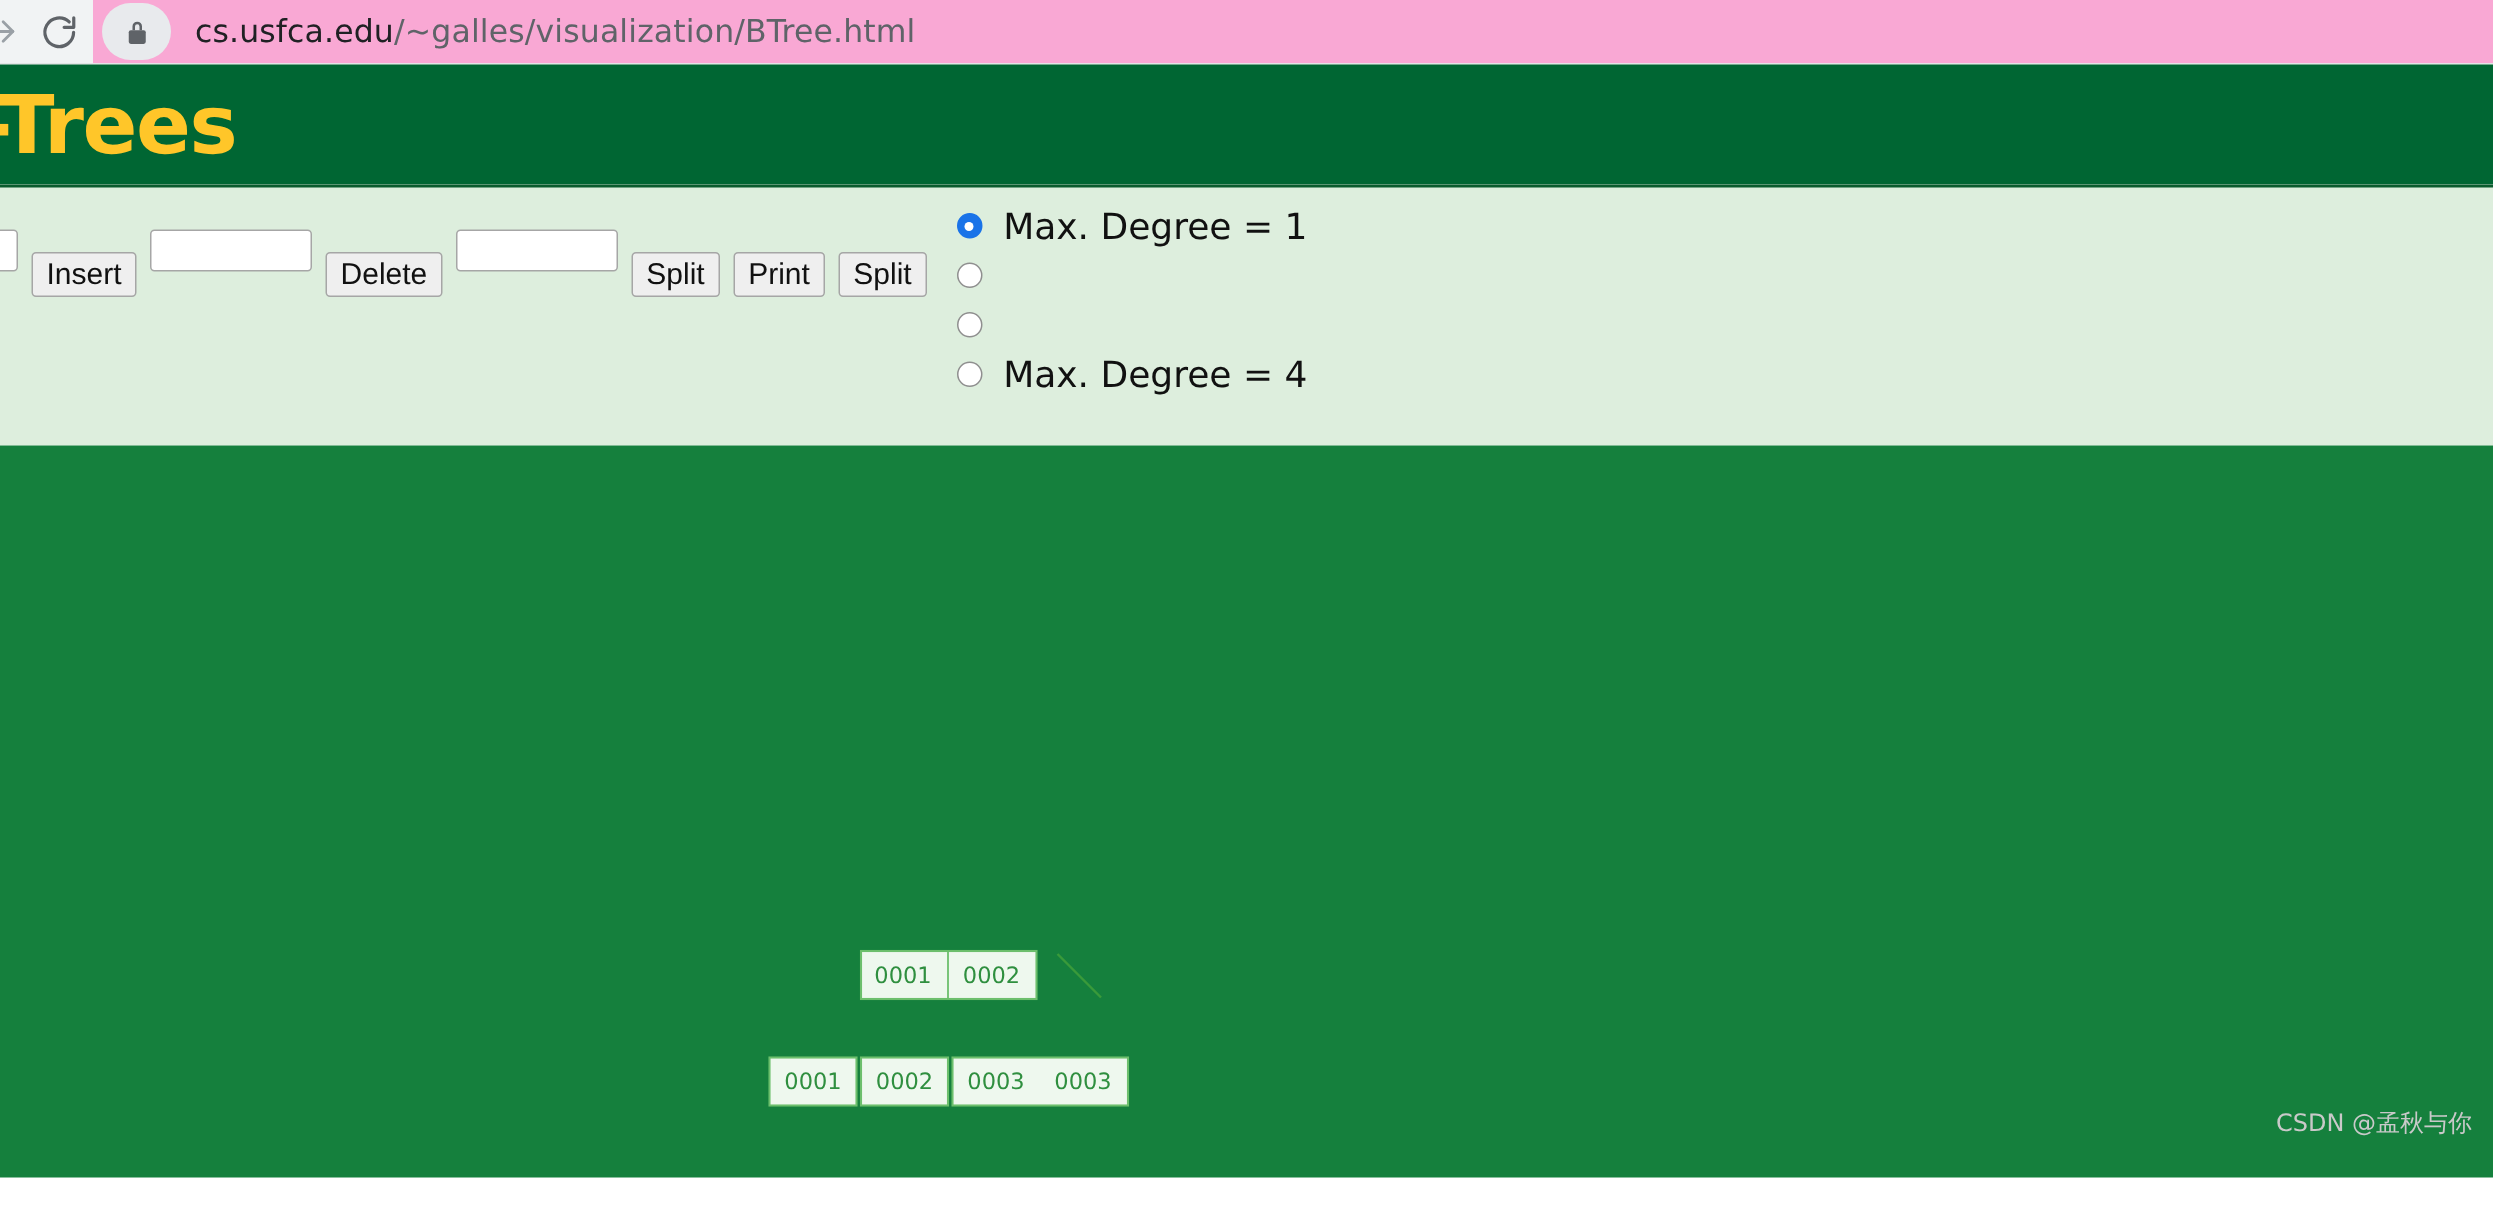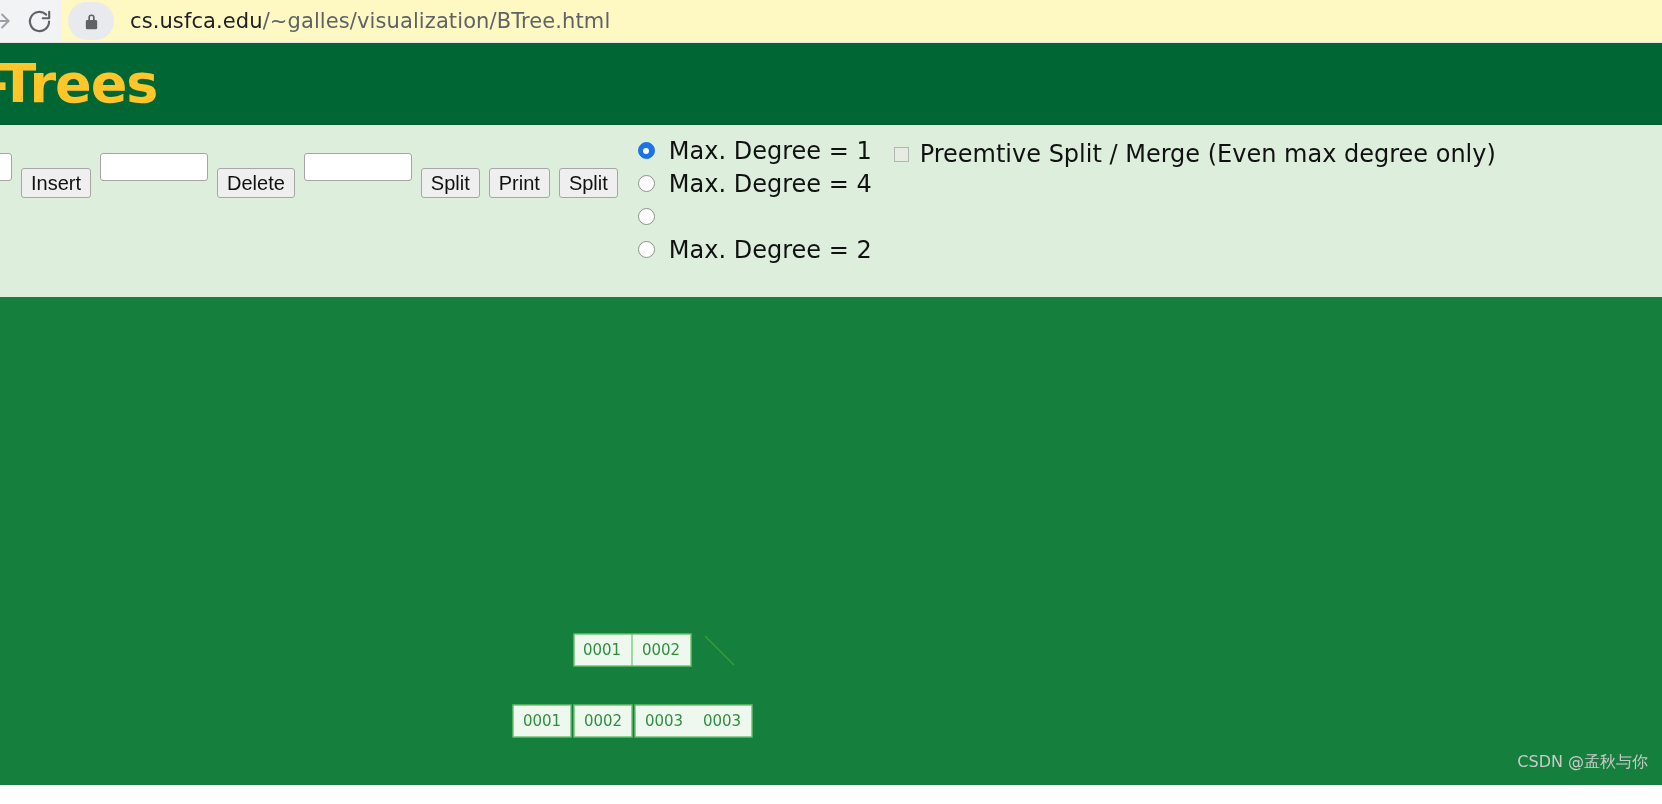--- a/index.html
+++ b/index.html
@@ -38,21 +38,21 @@
     display: flex;
     align-items: center;
     justify-content: center;
     color: #5f6368;
   }
   .omnibox {
     flex: 1;
     height: 42px;
     display: flex;
     align-items: center;
-    background: #fef9c3;
+    background: #f9a8d4;
   }
   .lock-pill {
     width: 46px;
     height: 38px;
     border-radius: 19px;
     background: #e8eaed;
     display: flex;
     align-items: center;
     justify-content: center;
     margin-left: 6px;
@@ -229,21 +229,21 @@
   .node-text {
     font-family: "DejaVu Sans", sans-serif;
     font-size: 15px;
     fill: #2f8f3f;
   }
 
   
   .watermark {
     position: absolute;
     right: 14px;
-    bottom: 12px;
+    bottom: 25px;
     font-size: 16px;
     color: #c9c9c9;
     font-family: "DejaVu Sans", sans-serif;
     white-space: nowrap;
     margin-top: 21px;
   }
 </style>
 </head>
 <body>
 
@@ -299,35 +299,30 @@
         <button class="btn">Split</button>
       </div>
 
       <div class="radio-group">
         <div class="radio-row">
           <span class="radio checked"></span>
           <span class="radio-label">Max. Degree = 1</span>
         </div>
         <div class="radio-row">
           <span class="radio"></span>
-          <span class="radio-label">Max. Degree = 4</span>
         </div>
         <div class="radio-row">
           <span class="radio"></span>
         </div>
         <div class="radio-row">
           <span class="radio"></span>
-          <span class="radio-label">Max. Degree = 2</span>
+          <span class="radio-label">Max. Degree = 4</span>
         </div>
       </div>
 
-      <div class="check-wrap">
-        <span class="checkbox"></span>
-        <span class="check-label">Preemtive Split / Merge (Even max degree only)</span>
-      </div>
 
     </div>
   </div>
 
   <div class="canvas-area">
     <svg class="tree-svg" width="1662" height="488">
 
       <g>
         <line x1="578" y1="339" x2="615" y2="368" stroke="#3a9a3a" stroke-width="1.6"></line>
         <line x1="639" y1="339" x2="678" y2="368" stroke="#3a9a3a" stroke-width="1.6"></line>

